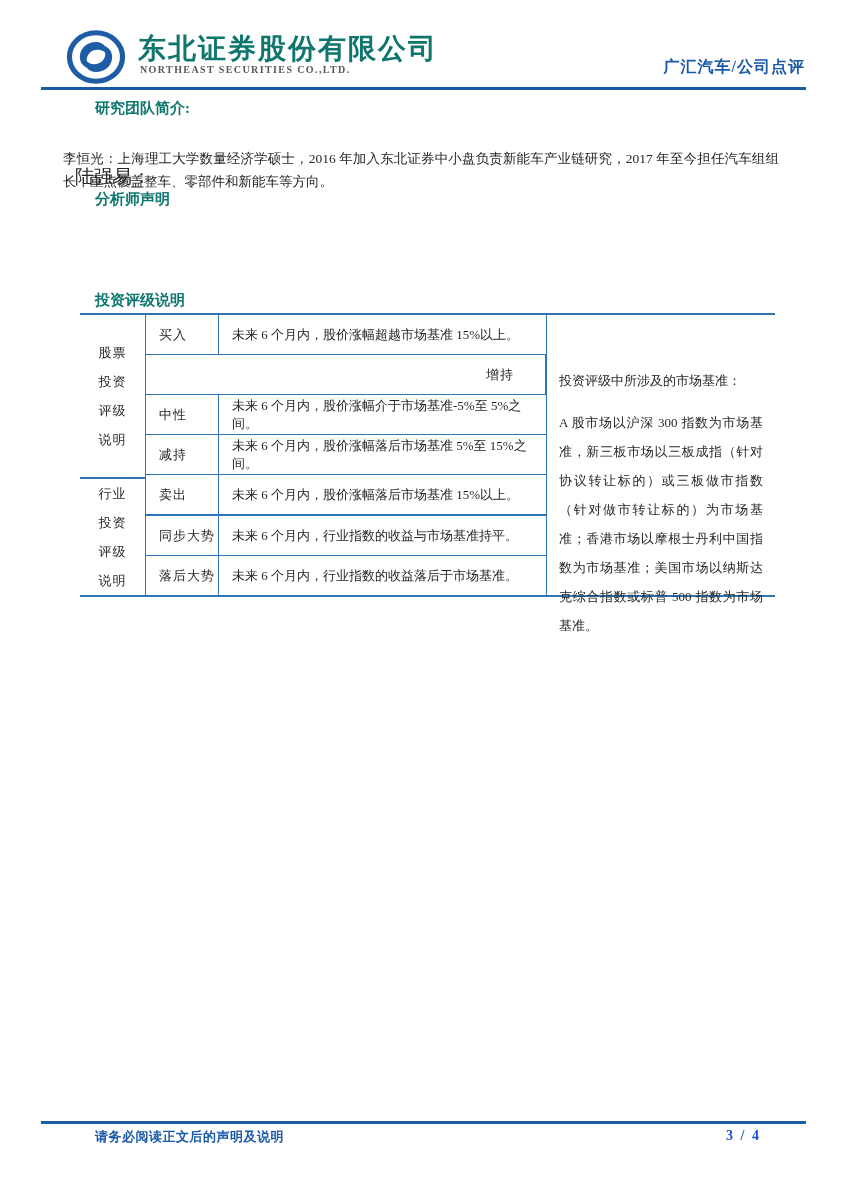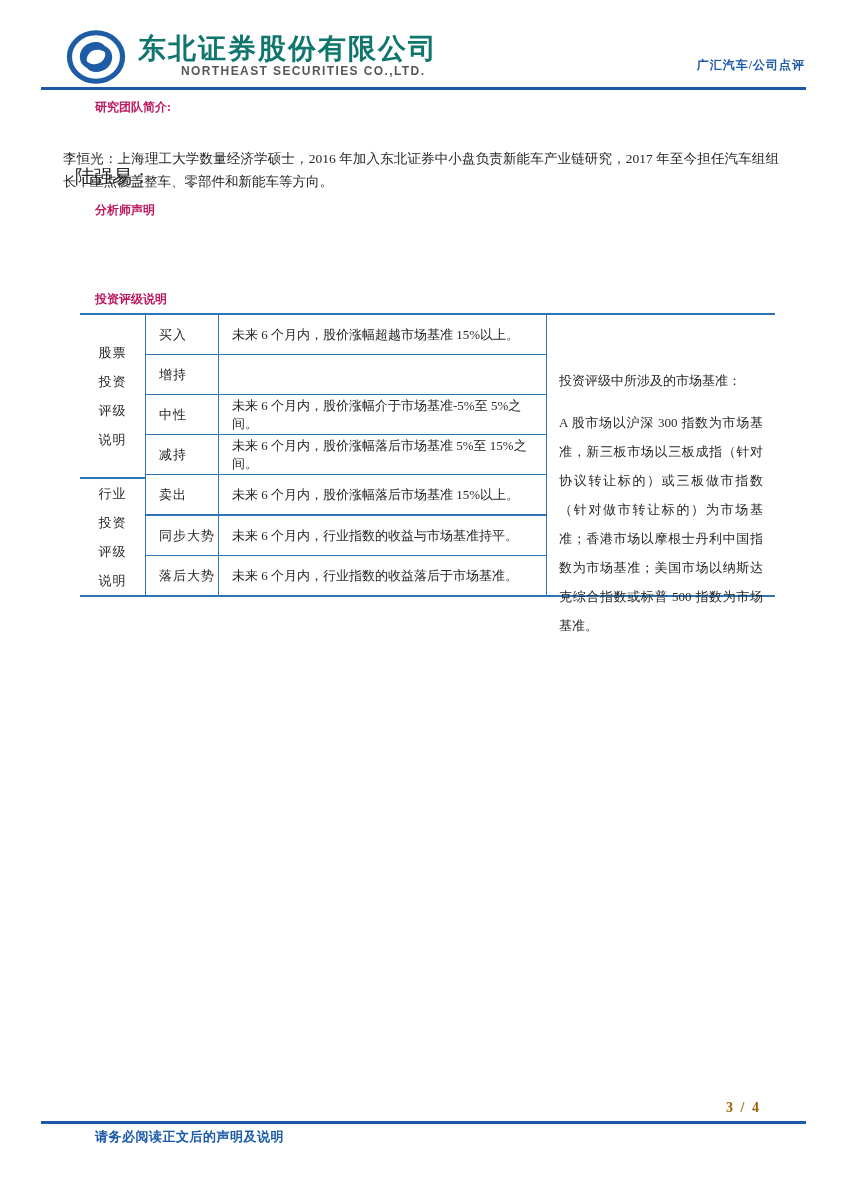--- a/index.html
+++ b/index.html
@@ -12,38 +12,37 @@
   }
   
   .logo { position:absolute; left:66px; top:28px; width:60px; height:58px; }
   .company-cn {
     position:absolute; left:138px; top:30px;
     font-size:28px; font-weight:bold; color:#0f766e; letter-spacing:2px;
     font-family:"Liberation Sans","DejaVu Sans",sans-serif;
   }
   .company-en {
     position:absolute; left:140px; top:64px;
-    font-size:12px; font-weight:bold; color:#55575b; letter-spacing:1.4px;
-    font-family:Liberation Sans, sans-serif;
-    margin-left:41px;
+    font-size:10px; font-weight:bold; color:#55575b; letter-spacing:1.4px;
+    font-family:Liberation Serif, serif;
   }
   .report-tag {
     position:absolute; right:44px; top:57px;
-    font-size:12px; font-weight:bold; color:#1b5aa7; letter-spacing:1px;
+    font-size:16px; font-weight:bold; color:#1b5aa7; letter-spacing:1px;
   }
   .rule-top { position:absolute; left:41px; top:87px; width:765px; height:3px; background:#1b5aa7; }
   
-  .sec-title { position:absolute; left:95px; font-size:12px; font-weight:bold; color:#be185d; }
+  .sec-title { position:absolute; left:95px; font-size:15px; font-weight:bold; color:#0f766e; }
   .team-title { top:99px; }
   .team-bio {
     position:absolute; left:63px; top:119px; width:716px;
     font-size:13.5px; line-height:23px; text-align:justify;margin-top:28px;
   }
   .team-bio2 { position:absolute; left:75px; top:164px; font-size:19px; }
-  .analyst-title { top:202px; }
+  .analyst-title { top:190px; }
   .analyst-body {
     position:absolute; left:75px; top:212px; width:716px;
     font-size:13.5px; line-height:25.5px; text-align:justify;
   }
   .rating-title { top:291px; }
   
   .rtable {
     position:absolute; left:80px; top:313px; width:695px; height:284px;
     display:flex;
     border-top:2px solid #2e75b6; border-bottom:2px solid #2e75b6;
@@ -53,40 +52,40 @@
   .lcell {
     display:flex; align-items:center; justify-content:center;
     white-space:pre-line; line-height:29px; letter-spacing:1px;
   }
   .lcell-stock { flex:5; border-bottom:2px solid #2e75b6; }
   .lcell-ind { flex:3; }
   .mcol {
     width:402px; display:flex; flex-direction:column;
     border-left:1px solid #2e75b6; border-right:1px solid #2e75b6;
   }
-  .trow { flex:1; display:flex; border-bottom:1px solid #2e75b6; }
+  .trow { flex:1; display:flex; border-bottom:1px solid #2e75b6;justify-content:flex-end; }
   .trow.sep { border-bottom:2px solid #2e75b6; }
   .trow.last { border-bottom:none; }
   .rcell {
     width:73px; border-right:1px solid #2e75b6;
     display:flex; align-items:center; padding-left:13px; letter-spacing:1px;
   }
   .dcell { flex:1; display:flex; align-items:center; padding-left:13px; }
   .bcol { flex:1; padding:56px 12px 0 12px; }
   .b-intro { font-size:13px; line-height:20px; margin-bottom:17px; }
   .b-body { font-size:13px; line-height:29px; text-align:justify; }
   
   .rule-bottom { position:absolute; left:41px; top:1121px; width:765px; height:2.5px; background:#1b5aa7; }
   .footer-disclaimer {
     position:absolute; left:95px; top:1128px;
     font-size:13px; font-weight:bold; color:#1b5aa7; letter-spacing:0.5px;
   }
   .footer-page {
-    position:absolute; right:88px; top:1100px;
-    font-size:14px; font-weight:bold; color:#a16207; letter-spacing:2px;
+    position:absolute; right:88px; top:1128px;
+    font-size:14px; font-weight:bold; color:#1d4ed8; letter-spacing:2px;
   }
 </style>
 </head>
 <body>
 
 <div class="page">
 
   <svg class="logo" viewBox="0 0 104 96">
     <ellipse cx="52" cy="48" rx="46" ry="42" fill="none" stroke="#1e5da6" stroke-width="9"></ellipse>
     <g fill="#1e5da6">

